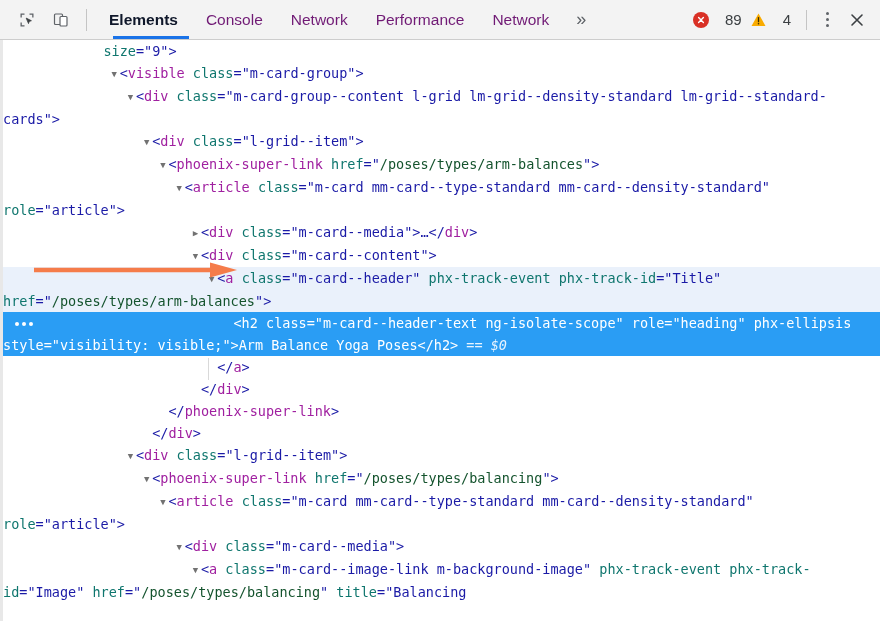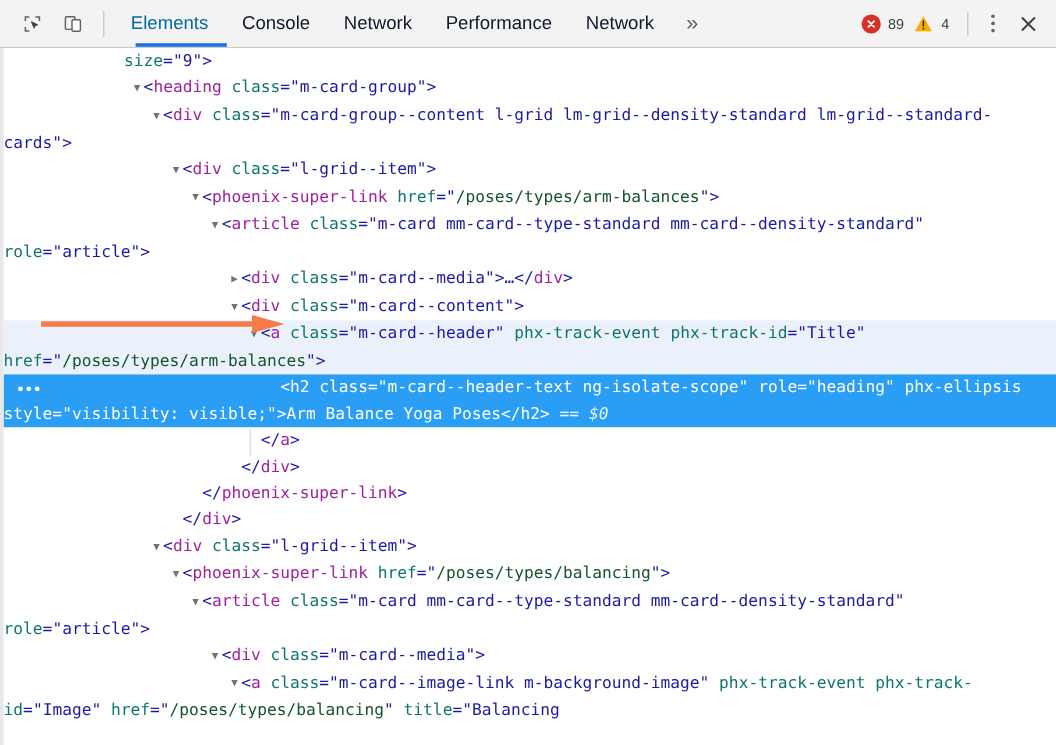--- a/index.html
+++ b/index.html
@@ -28,31 +28,31 @@
   .tb-icon{
     width:34px;height:30px;display:flex;align-items:center;justify-content:center;
     cursor:pointer;border-radius:3px;flex:0 0 auto;
   }
   .tb-icon svg{display:block;}
   .tb-sep{
     width:1px;height:22px;background:#c4c4c4;margin:0 8px;flex:0 0 auto;
   }
   .tabs{display:flex;align-items:center;height:40px;}
   .tab{
-    font-size:15.5px;color:#0f172a;padding:0 14px;height:40px;
+    font-size:15.5px;color:#701a75;padding:0 14px;height:40px;
     display:flex;align-items:center;cursor:pointer;white-space:nowrap;
   }
-  .tab.active{color:#0369a1;}
+  .tab.active{color:#0f172a;font-weight:bold;}
   .tab-more{
     font-size:18px;color:#5f6368;padding:0 13px;height:40px;display:flex;align-items:center;cursor:pointer;
   }
   .tb-spacer{flex:1 1 auto;}
   .counters{display:flex;align-items:center;gap:0px;margin-right:2px;}
   .counter{display:flex;align-items:center;cursor:pointer;padding:0 4px;}
-  .counter .num{font-size:12px;color:#3c4043;margin-left:6px;}
+  .counter .num{font-size:15px;color:#3c4043;margin-left:16px;}
   .err-badge{
     width:16px;height:16px;border-radius:50%;background:#d93025;
     display:flex;align-items:center;justify-content:center;
   }
   .err-badge svg{display:block;}
   .warn-badge{width:17px;height:16px;display:flex;align-items:center;justify-content:center;}
   .counter-sep{width:1px;height:20px;background:#c4c4c4;margin:0 7px 0 9px;}
   .kebab{
     width:26px;height:30px;display:flex;flex-direction:column;align-items:center;justify-content:center;gap:3px;cursor:pointer;
   }
@@ -189,21 +189,21 @@
       <svg width="16" height="16" viewBox="0 0 16 16">
         <path d="M3 3l10 10M13 3L3 13" stroke="#3c4043" stroke-width="1.6" stroke-linecap="round"></path>
       </svg>
     </div>
 
     <div class="tb-underline"></div>
   </div>
 
   <div class="tree" id="tree">
       <div class="row"><span class="ind">           </span><span class="nobullet"></span><span class="attr">size</span><span class="punct">=</span><span class="val">"9"</span><span class="punct">&gt;</span></div>
-      <div class="row"><span class="ind">             </span><span class="tw">▼</span><span class="punct">&lt;</span><span class="tag">heading</span><span class="punct"> </span><span class="attr">class</span><span class="punct">=</span><span class="val">"m-card-group"</span><span class="punct">&gt;</span></div>
+      <div class="row"><span class="ind">             </span><span class="tw">▼</span><span class="punct">&lt;</span><span class="tag">visible</span><span class="punct"> </span><span class="attr">class</span><span class="punct">=</span><span class="val">"m-card-group"</span><span class="punct">&gt;</span></div>
       <div class="row"><span class="ind">               </span><span class="tw">▼</span><span class="punct">&lt;</span><span class="tag">div</span><span class="punct"> </span><span class="attr">class</span><span class="punct">=</span><span class="val">"m-card-group--content l-grid lm-grid--density-standard lm-grid--standard-cards"</span><span class="punct">&gt;</span></div>
       <div class="row"><span class="ind">                 </span><span class="tw">▼</span><span class="punct">&lt;</span><span class="tag">div</span><span class="punct"> </span><span class="attr">class</span><span class="punct">=</span><span class="val">"l-grid--item"</span><span class="punct">&gt;</span></div>
       <div class="row"><span class="ind">                   </span><span class="tw">▼</span><span class="punct">&lt;</span><span class="tag">phoenix-super-link</span><span class="punct"> </span><span class="attr">href</span><span class="punct">=</span><span class="punct">"</span><span class="link">/poses/types/arm-balances</span><span class="punct">"&gt;</span></div>
       <div class="row"><span class="ind">                     </span><span class="tw">▼</span><span class="punct">&lt;</span><span class="tag">article</span><span class="punct"> </span><span class="attr">class</span><span class="punct">=</span><span class="val">"m-card mm-card--type-standard mm-card--density-standard"</span><span class="punct"> </span><span class="attr">role</span><span class="punct">=</span><span class="val">"article"</span><span class="punct">&gt;</span></div>
       <div class="row"><span class="ind">                       </span><span class="tw closed">▶</span><span class="punct">&lt;</span><span class="tag">div</span><span class="punct"> </span><span class="attr">class</span><span class="punct">=</span><span class="val">"m-card--media"</span><span class="punct">&gt;</span><span class="txt">…</span><span class="punct">&lt;/</span><span class="tag">div</span><span class="punct">&gt;</span></div>
       <div class="row"><span class="ind">                       </span><span class="tw">▼</span><span class="punct">&lt;</span><span class="tag">div</span><span class="punct"> </span><span class="attr">class</span><span class="punct">=</span><span class="val">"m-card--content"</span><span class="punct">&gt;</span></div>
       <div class="row hover"><span class="ind">                         </span><span class="tw">▼</span><span class="punct">&lt;</span><span class="tag">a</span><span class="punct"> </span><span class="attr">class</span><span class="punct">=</span><span class="val">"m-card--header"</span><span class="punct"> </span><span class="attr">phx-track-event</span><span class="punct"> </span><span class="attr">phx-track-id</span><span class="punct">=</span><span class="val">"Title"</span><span class="punct"> </span><span class="attr">href</span><span class="punct">=</span><span class="punct">"</span><span class="link">/poses/types/arm-balances</span><span class="punct">"&gt;</span></div>
       <div class="row selected"><span class="ind">                           </span><span class="nobullet"></span><span class="punct">&lt;</span><span class="tag">h2</span><span class="punct"> </span><span class="attr">class</span><span class="punct">=</span><span class="val">"m-card--header-text ng-isolate-scope"</span><span class="punct"> </span><span class="attr">role</span><span class="punct">=</span><span class="val">"heading"</span><span class="punct"> </span><span class="attr">phx-ellipsis</span><span class="punct"> </span><span class="attr">style</span><span class="punct">=</span><span class="val">"visibility: visible;"</span><span class="punct">&gt;</span><span class="txt">Arm Balance Yoga Poses</span><span class="punct">&lt;/</span><span class="tag">h2</span><span class="punct">&gt;</span><span class="dollar"> == $0</span><span class="ellipsis-badge"><i></i><i></i><i></i></span></div>
       <div class="row"><span class="ind">                         </span><span class="nobullet"></span><span class="punct">&lt;/</span><span class="tag">a</span><span class="punct">&gt;</span></div>
       <div class="row"><span class="ind">                       </span><span class="nobullet"></span><span class="punct">&lt;/</span><span class="tag">div</span><span class="punct">&gt;</span></div>

